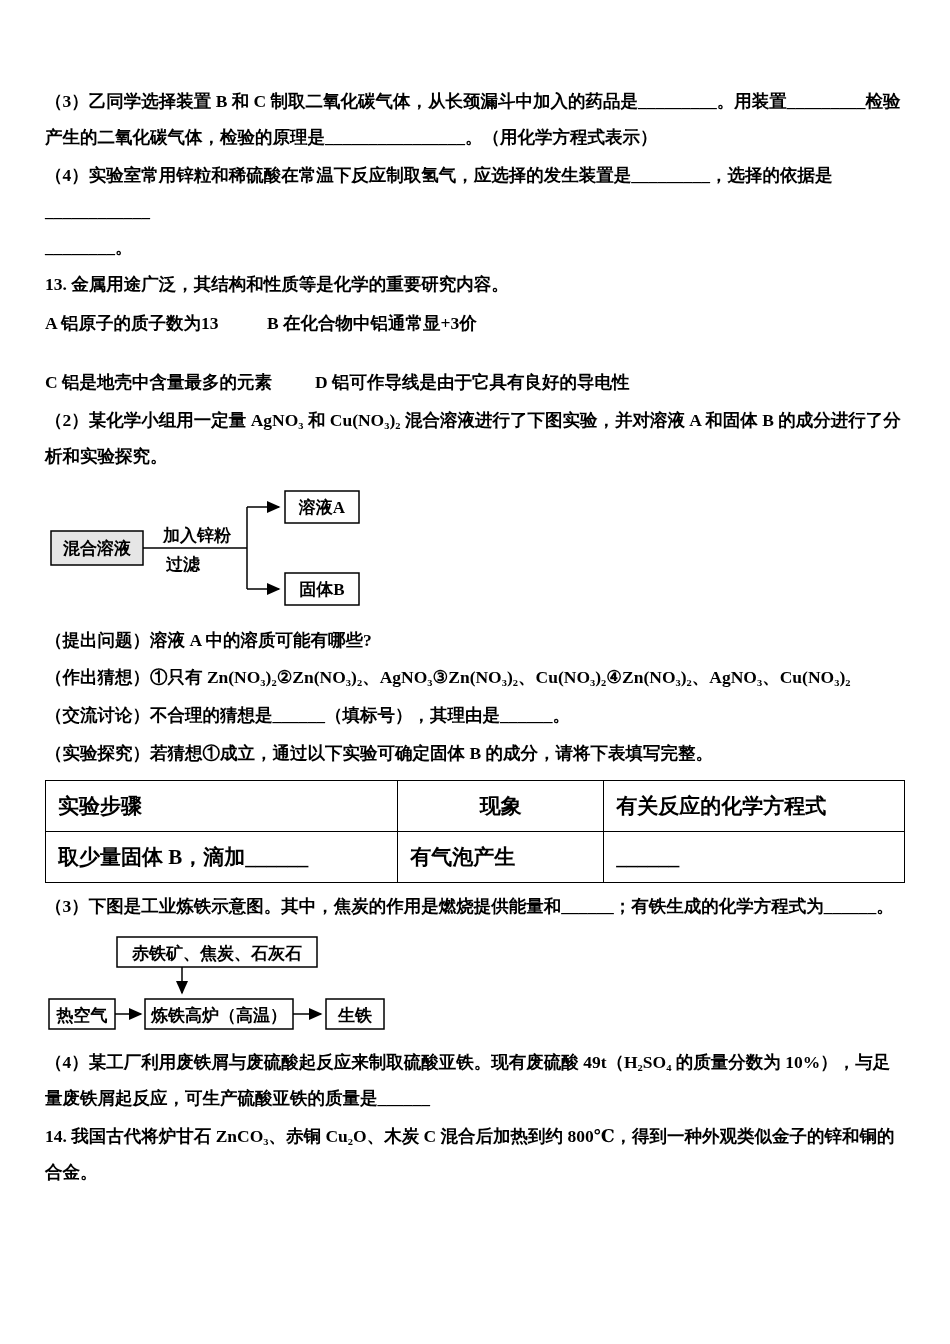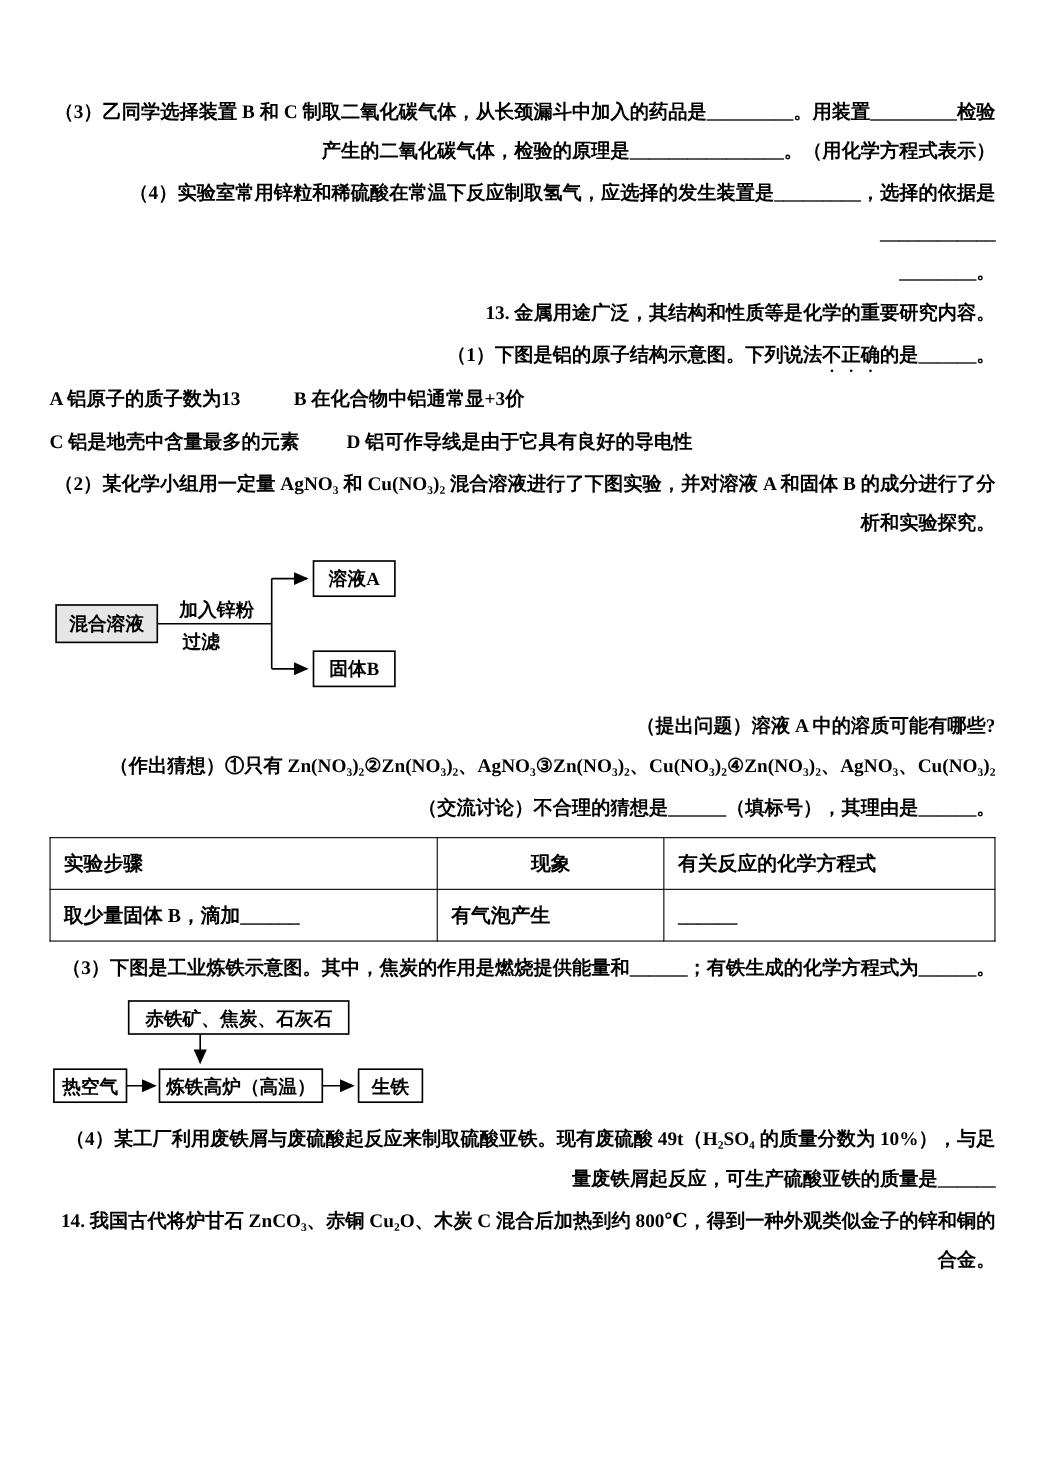--- a/index.html
+++ b/index.html
@@ -3,57 +3,54 @@
 <meta charset="utf-8">
 <style>
   * { margin:0; padding:0; box-sizing:border-box; }
   html,body { background:#ffffff; }
   body {
     width:950px; height:1344px; margin:0 auto;
     font-family:"Liberation Serif","DejaVu Serif",serif;
     font-weight:bold; color:#000;
   }
   .page { padding:82px 45px 20px 45px; font-size:17.5px; }
-  .para { line-height:2.05; text-align:right; }
+  .para { line-height:2.05; text-align:left; }
   .block { margin-top:2px; }
   .section-title { line-height:2.05; }
   .em-dots {
     -webkit-text-emphasis:dot; -webkit-text-emphasis-position:under right;
     text-emphasis:dot; text-emphasis-position:under right;
   }
   .opt-row { line-height:2.1; }
   .opt-a { display:inline-block; width:222px; }
-  .opt-c { display:inline-block; width:270px; }
+  .opt-c { display:inline-block; width:270px;margin-top:20px; }
   svg { display:block; }
   svg text { font-family:"Liberation Serif","DejaVu Serif",serif; font-weight:bold; font-size:17px; }
   .atom-wrap { margin:6px 0 4px 2px; }
   .flow1-wrap { margin:10px 0 14px 4px; }
   .flow2-wrap { margin:10px 0 10px 2px; }
   table.exp { border-collapse:collapse; width:100%; margin:8px 0 6px 0; }
-  table.exp td { border:1.5px solid #000; padding:11px 12px; font-size:18px; vertical-align:middle; }
+  table.exp td { border:1.5px solid #000; padding:11px 12px; font-size:21px; vertical-align:middle; }
   .col1 { width:41%; } .col2 { width:24%;text-align:center; } .col3 { width:35%; }
 </style>
 </head>
 <body>
 
 <div class="page">
 
   <p class="para block">（3）乙同学选择装置 B 和 C 制取二氧化碳气体，从长颈漏斗中加入的药品是_________。用装置_________检验产生的二氧化碳气体，检验的原理是________________。（用化学方程式表示）</p>
 
   <p class="para block">
     <span style="display:block;">（4）实验室常用锌粒和稀硫酸在常温下反应制取氢气，应选择的发生装置是_________，选择的依据是____________</span>
     <span style="display:block;">________。</span>
   </p>
 
 
   <p class="para block">13. 金属用途广泛，其结构和性质等是化学的重要研究内容。</p>
 
-  <p class="para block">
-    <span>（1）下图是铝的原子结构示意图。下列说法</span><span class="em-dots">不正确</span><span>的是______。</span>
-  </p>
 
 
   <p class="opt-row block">
     <span class="opt-a">A 铝原子的质子数为13</span><span>B 在化合物中铝通常显+3价</span>
   </p>
   <p class="opt-row block">
     <span class="opt-c">C 铝是地壳中含量最多的元素</span><span>D 铝可作导线是由于它具有良好的导电性</span>
   </p>
 
   <p class="para block">（2）某化学小组用一定量 AgNO₃ 和 Cu(NO₃)₂ 混合溶液进行了下图实验，并对溶液 A 和固体 B 的成分进行了分析和实验探究。</p>
@@ -76,20 +73,21 @@
       <rect x="236" y="6" width="74" height="32" fill="#fff" stroke="#000" stroke-width="1.5"></rect>
       <text x="273" y="28" text-anchor="middle">溶液A</text>
       <rect x="236" y="88" width="74" height="32" fill="#fff" stroke="#000" stroke-width="1.5"></rect>
       <text x="273" y="110" text-anchor="middle">固体B</text>
     </svg>
   </div>
 
   <p class="para block">（提出问题）溶液 A 中的溶质可能有哪些?</p>
   <p class="para block">（作出猜想）①只有 Zn(NO₃)₂②Zn(NO₃)₂、AgNO₃③Zn(NO₃)₂、Cu(NO₃)₂④Zn(NO₃)₂、AgNO₃、Cu(NO₃)₂</p>
   <p class="para block">（交流讨论）不合理的猜想是______（填标号），其理由是______。</p>
+  <p class="para block">（实验探究）若猜想①成立，通过以下实验可确定固体 B 的成分，请将下表填写完整。</p>
 
   <table class="exp">
     <tbody>
       <tr>
         <td class="col1">实验步骤</td>
         <td class="col2">现象</td>
         <td class="col3">有关反应的化学方程式</td>
       </tr>
       <tr>
         <td>取少量固体 B，滴加______</td>

